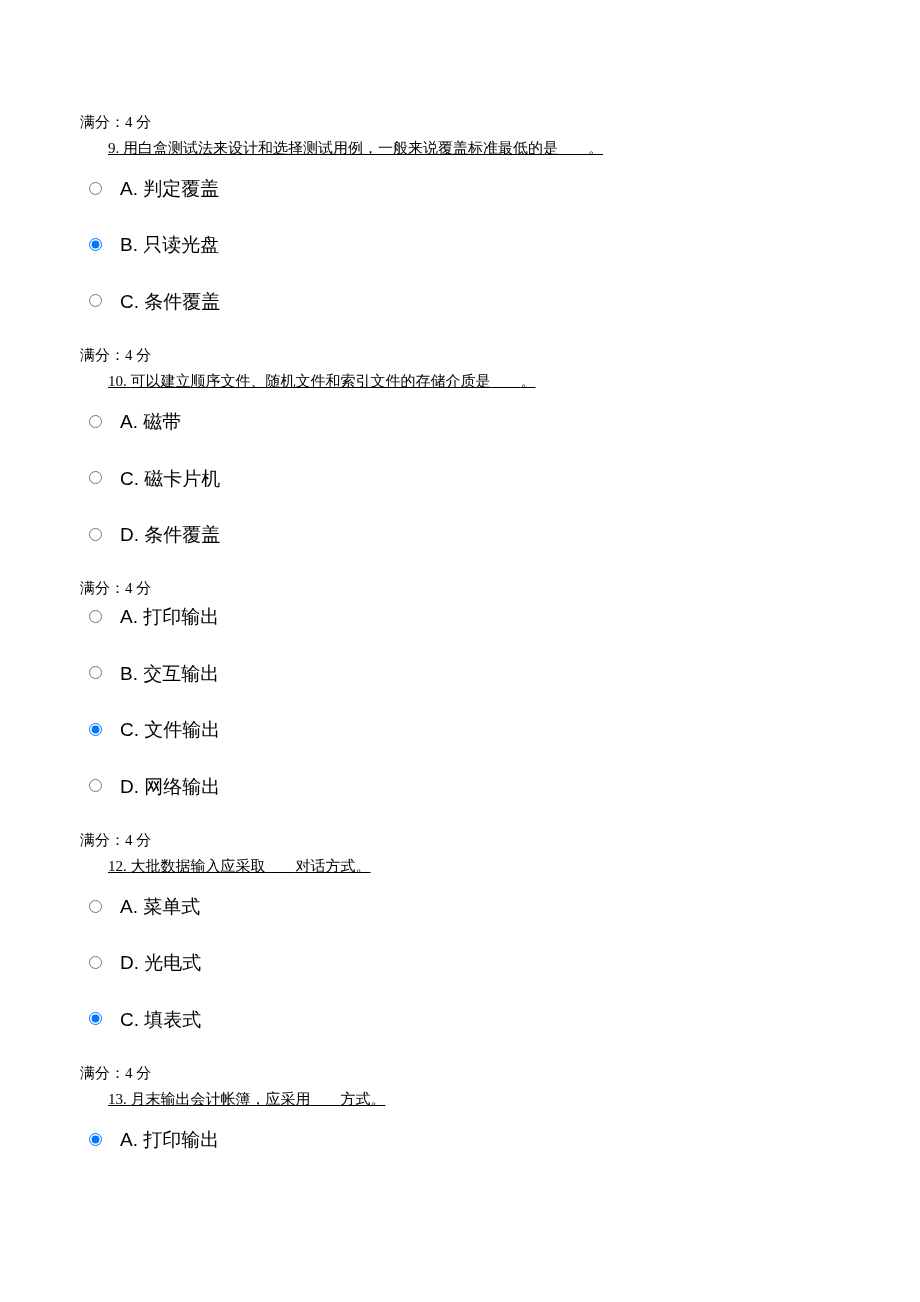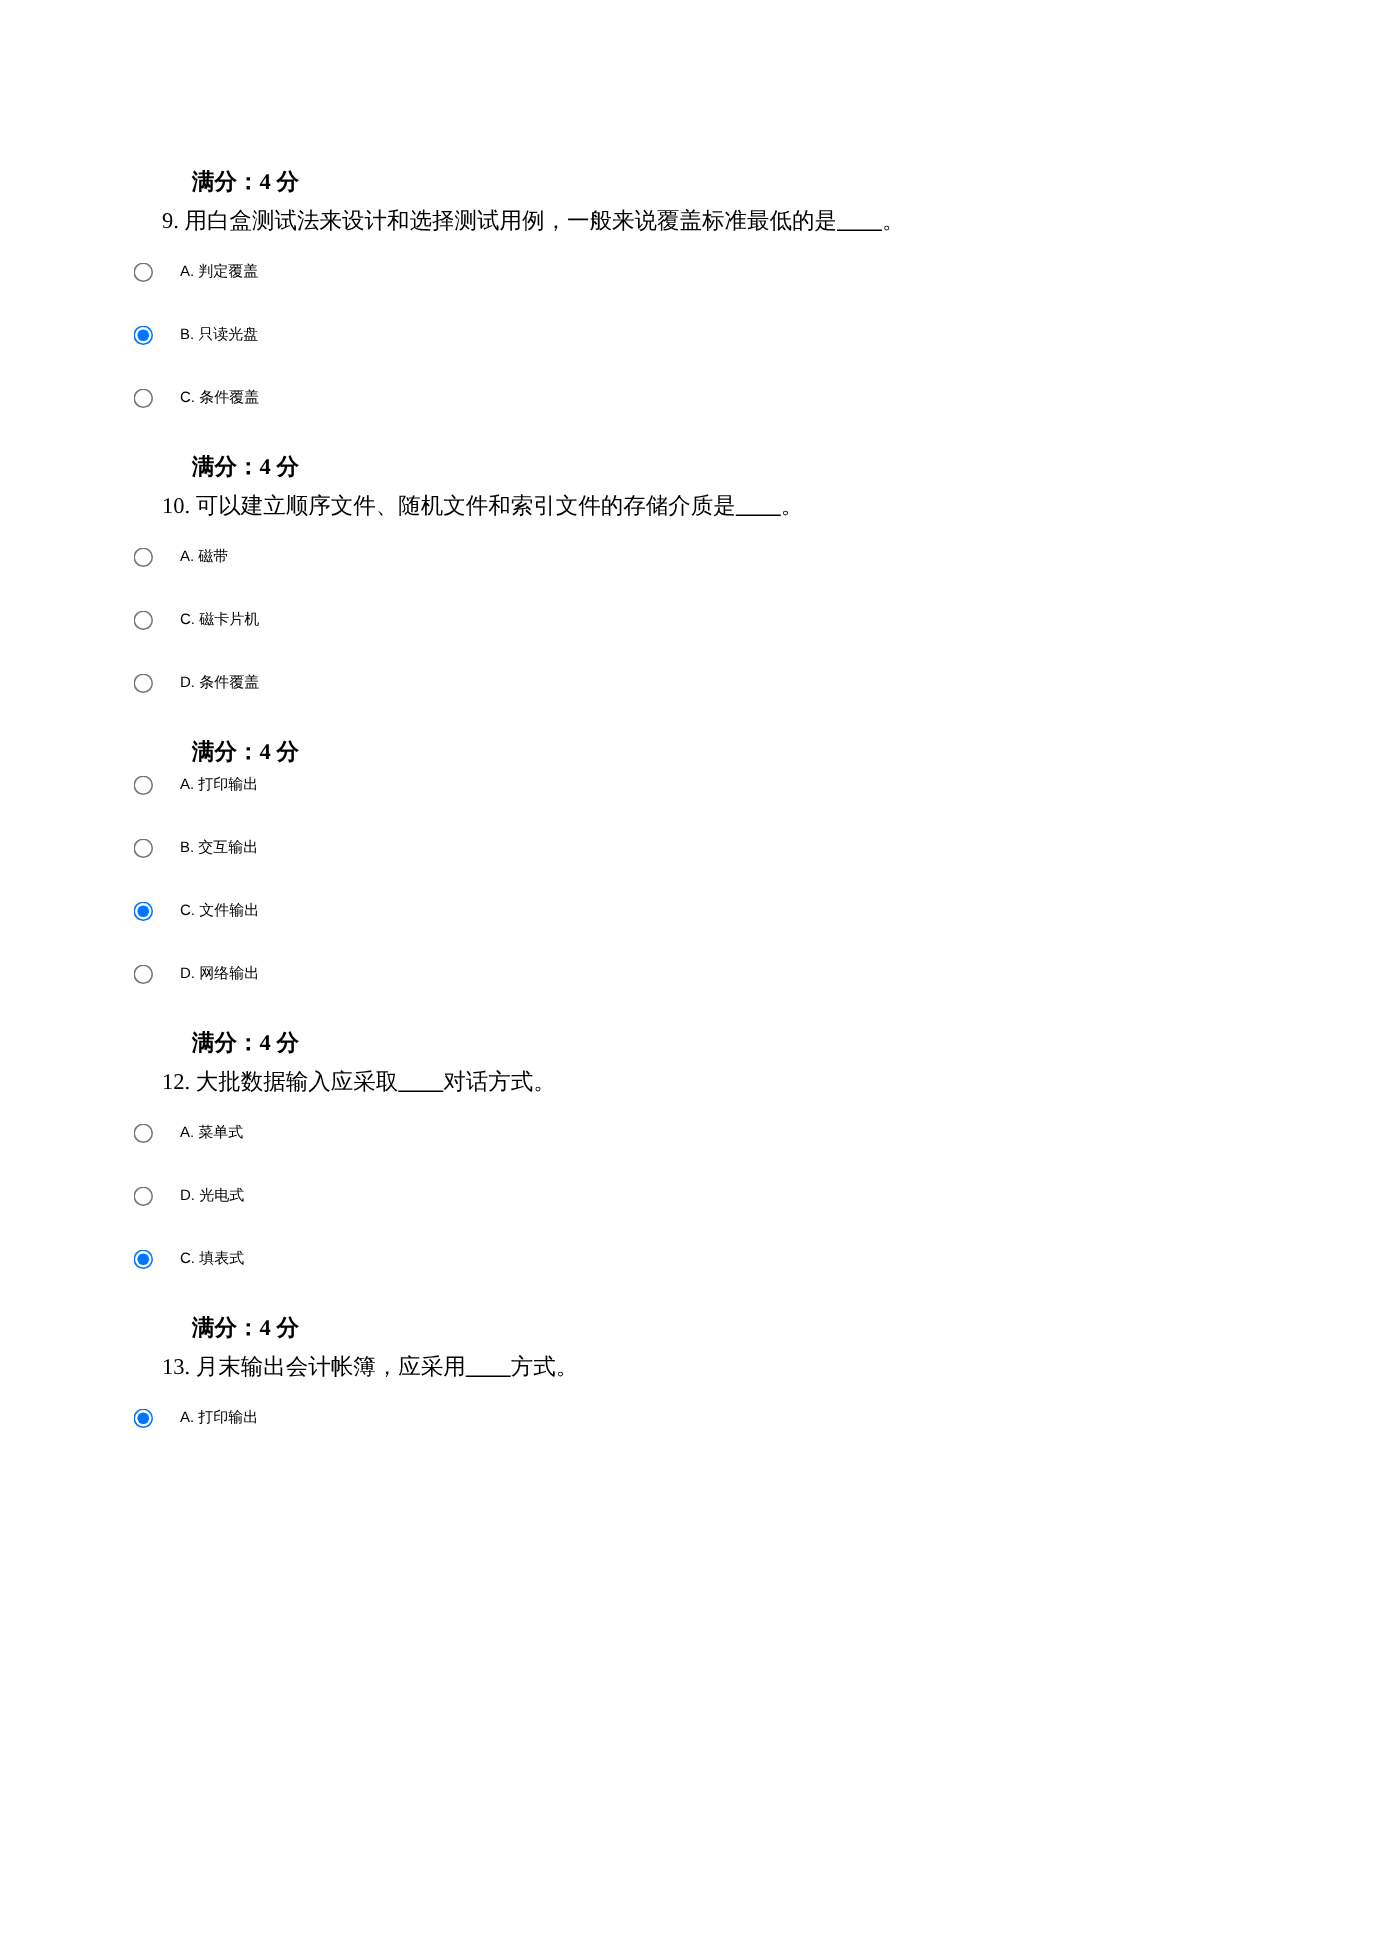--- a/index.html
+++ b/index.html
@@ -9,43 +9,42 @@
     background: #fff;
     margin: 0;
     padding: 0;
     width: 920px;
     line-height: 1.6;
   }
   .page {
     padding: 110px 80px 80px 80px;
   }
   .score {
-    margin-left: 48px;
     margin-bottom: 2px;
-    font-weight: bold;
   }
   .question {
     margin-left: 28px;
     margin-bottom: 14px;
+    text-decoration: underline;
   }
   .option {
     display: flex;
     align-items: center;
     margin-bottom: 26px;
     margin-left: 4px;
   }
   .option .radio {
     width: 13px;
     height: 13px;
     margin-right: 18px;
     margin-top: -2px;
   }
   .option .label {
     font-family: Arial, "SimSun", sans-serif;
-    font-size: 10px;
+    font-size: 19px;
   }
   .option .label .letter{
     font-family: Arial, sans-serif;
   }
   .blank {
     text-decoration: underline;
   }
 </style>
 </head>
 <body>

